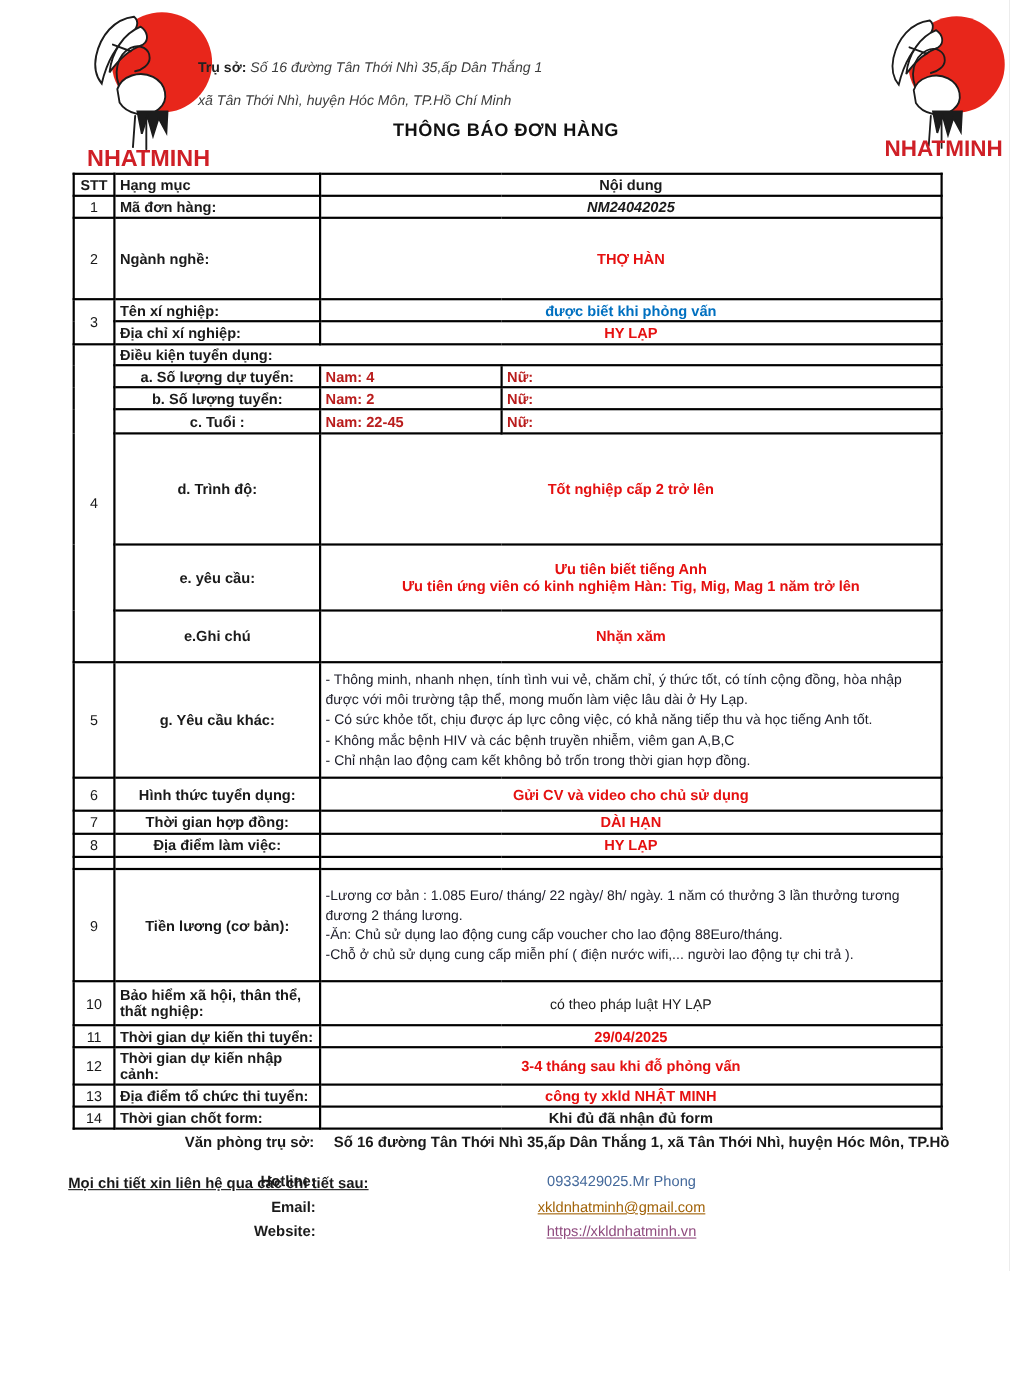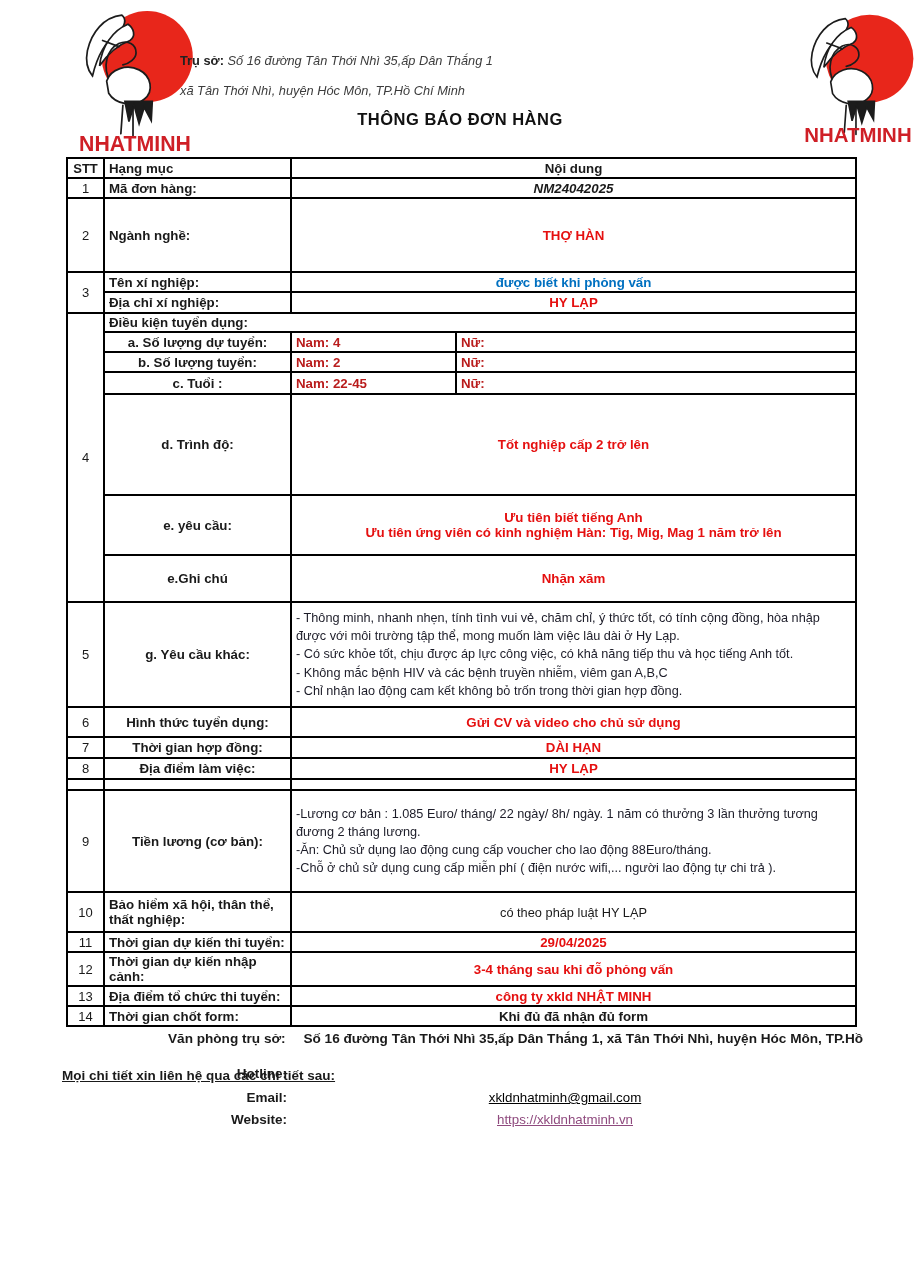--- a/index.html
+++ b/index.html
@@ -42,21 +42,21 @@
     color:#1c1c28; text-align:left; }
   
   .f-note { position:absolute; left:62px; top:1068px; font-size:13.5px; font-weight:bold;text-decoration:underline; }
   .f-office { position:absolute; left:168px; top:1031px; font-size:13.6px; font-weight:bold; }
   .f-office .sp { display:inline-block; width:14px; }
   .f-lbl { position:absolute; left:140px; width:147px; text-align:right;
     font-size:13.5px; font-weight:bold; }
   .f-val { position:absolute; left:375px; width:380px; text-align:center; font-size:13.3px; }
   .hotline-y { top:1066px; } .email-y { top:1090px; } .website-y { top:1112px; }
   .v-hotline { color:#44699b; }
-  .v-email   { color:#000000; text-decoration:underline; }
+  .v-email   { color:#a16207; text-decoration:underline; }
   .v-website { color:#8f4a7e; text-decoration:underline; }
   a { cursor:pointer; }
   svg text { font-family:"Liberation Sans", sans-serif; }
 </style>
 </head>
 <body>
 
 <div class="page">
 
   <svg class="logo logo-left" viewBox="0 0 130 150">
@@ -237,20 +237,21 @@
   </tbody>
     </table>
 
   <div class="f-note">Mọi chi tiết xin liên hệ qua các chi tiết sau:</div>
   <div class="f-office">
     <span>Văn phòng trụ sở:</span><span class="sp"></span>
     <span>Số 16 đường Tân Thới Nhì 35,ấp Dân Thắng 1, xã Tân Thới Nhì, huyện Hóc Môn, TP.Hồ</span>
   </div>
 
   <div class="f-lbl hotline-y">Hotline:</div>
+  <div class="f-val hotline-y v-hotline">0933429025.Mr Phong</div>
 
   <div class="f-lbl email-y">Email:</div>
   <div class="f-val email-y"><a class="v-email">xkldnhatminh@gmail.com</a></div>
 
   <div class="f-lbl website-y">Website:</div>
   <div class="f-val website-y"><a class="v-website">https://xkldnhatminh.vn</a></div>
 
 </div>
 
 </body></html>

